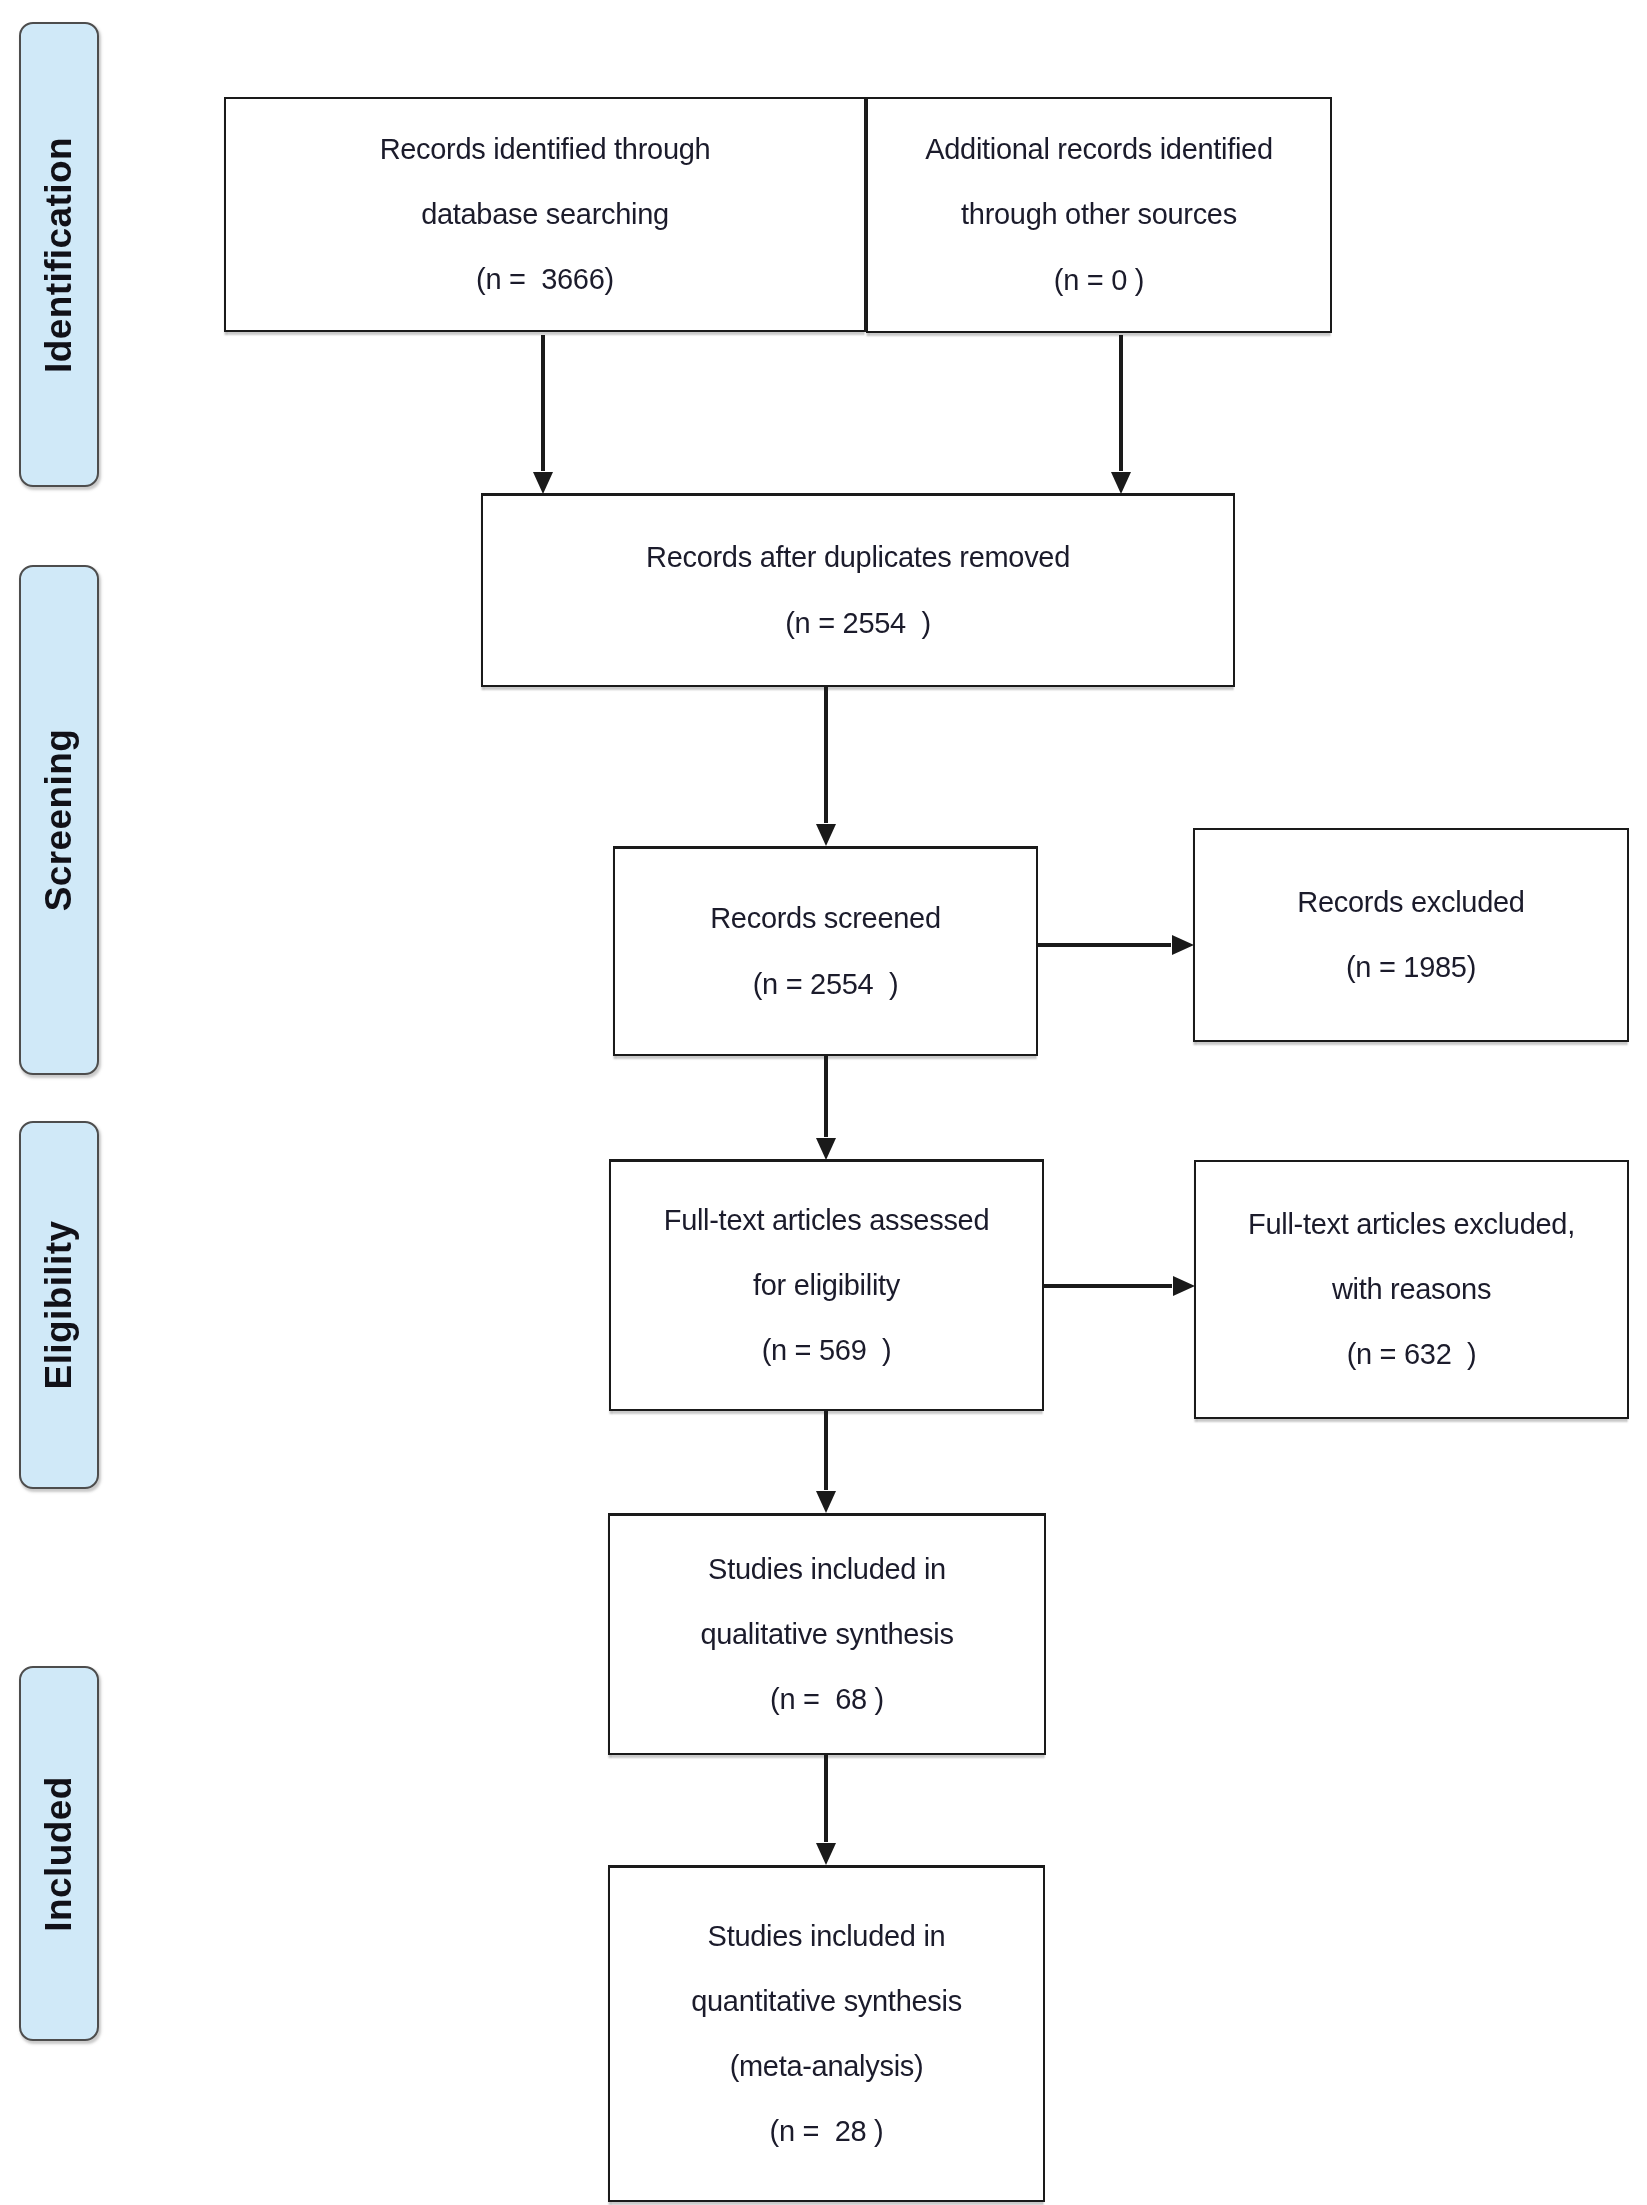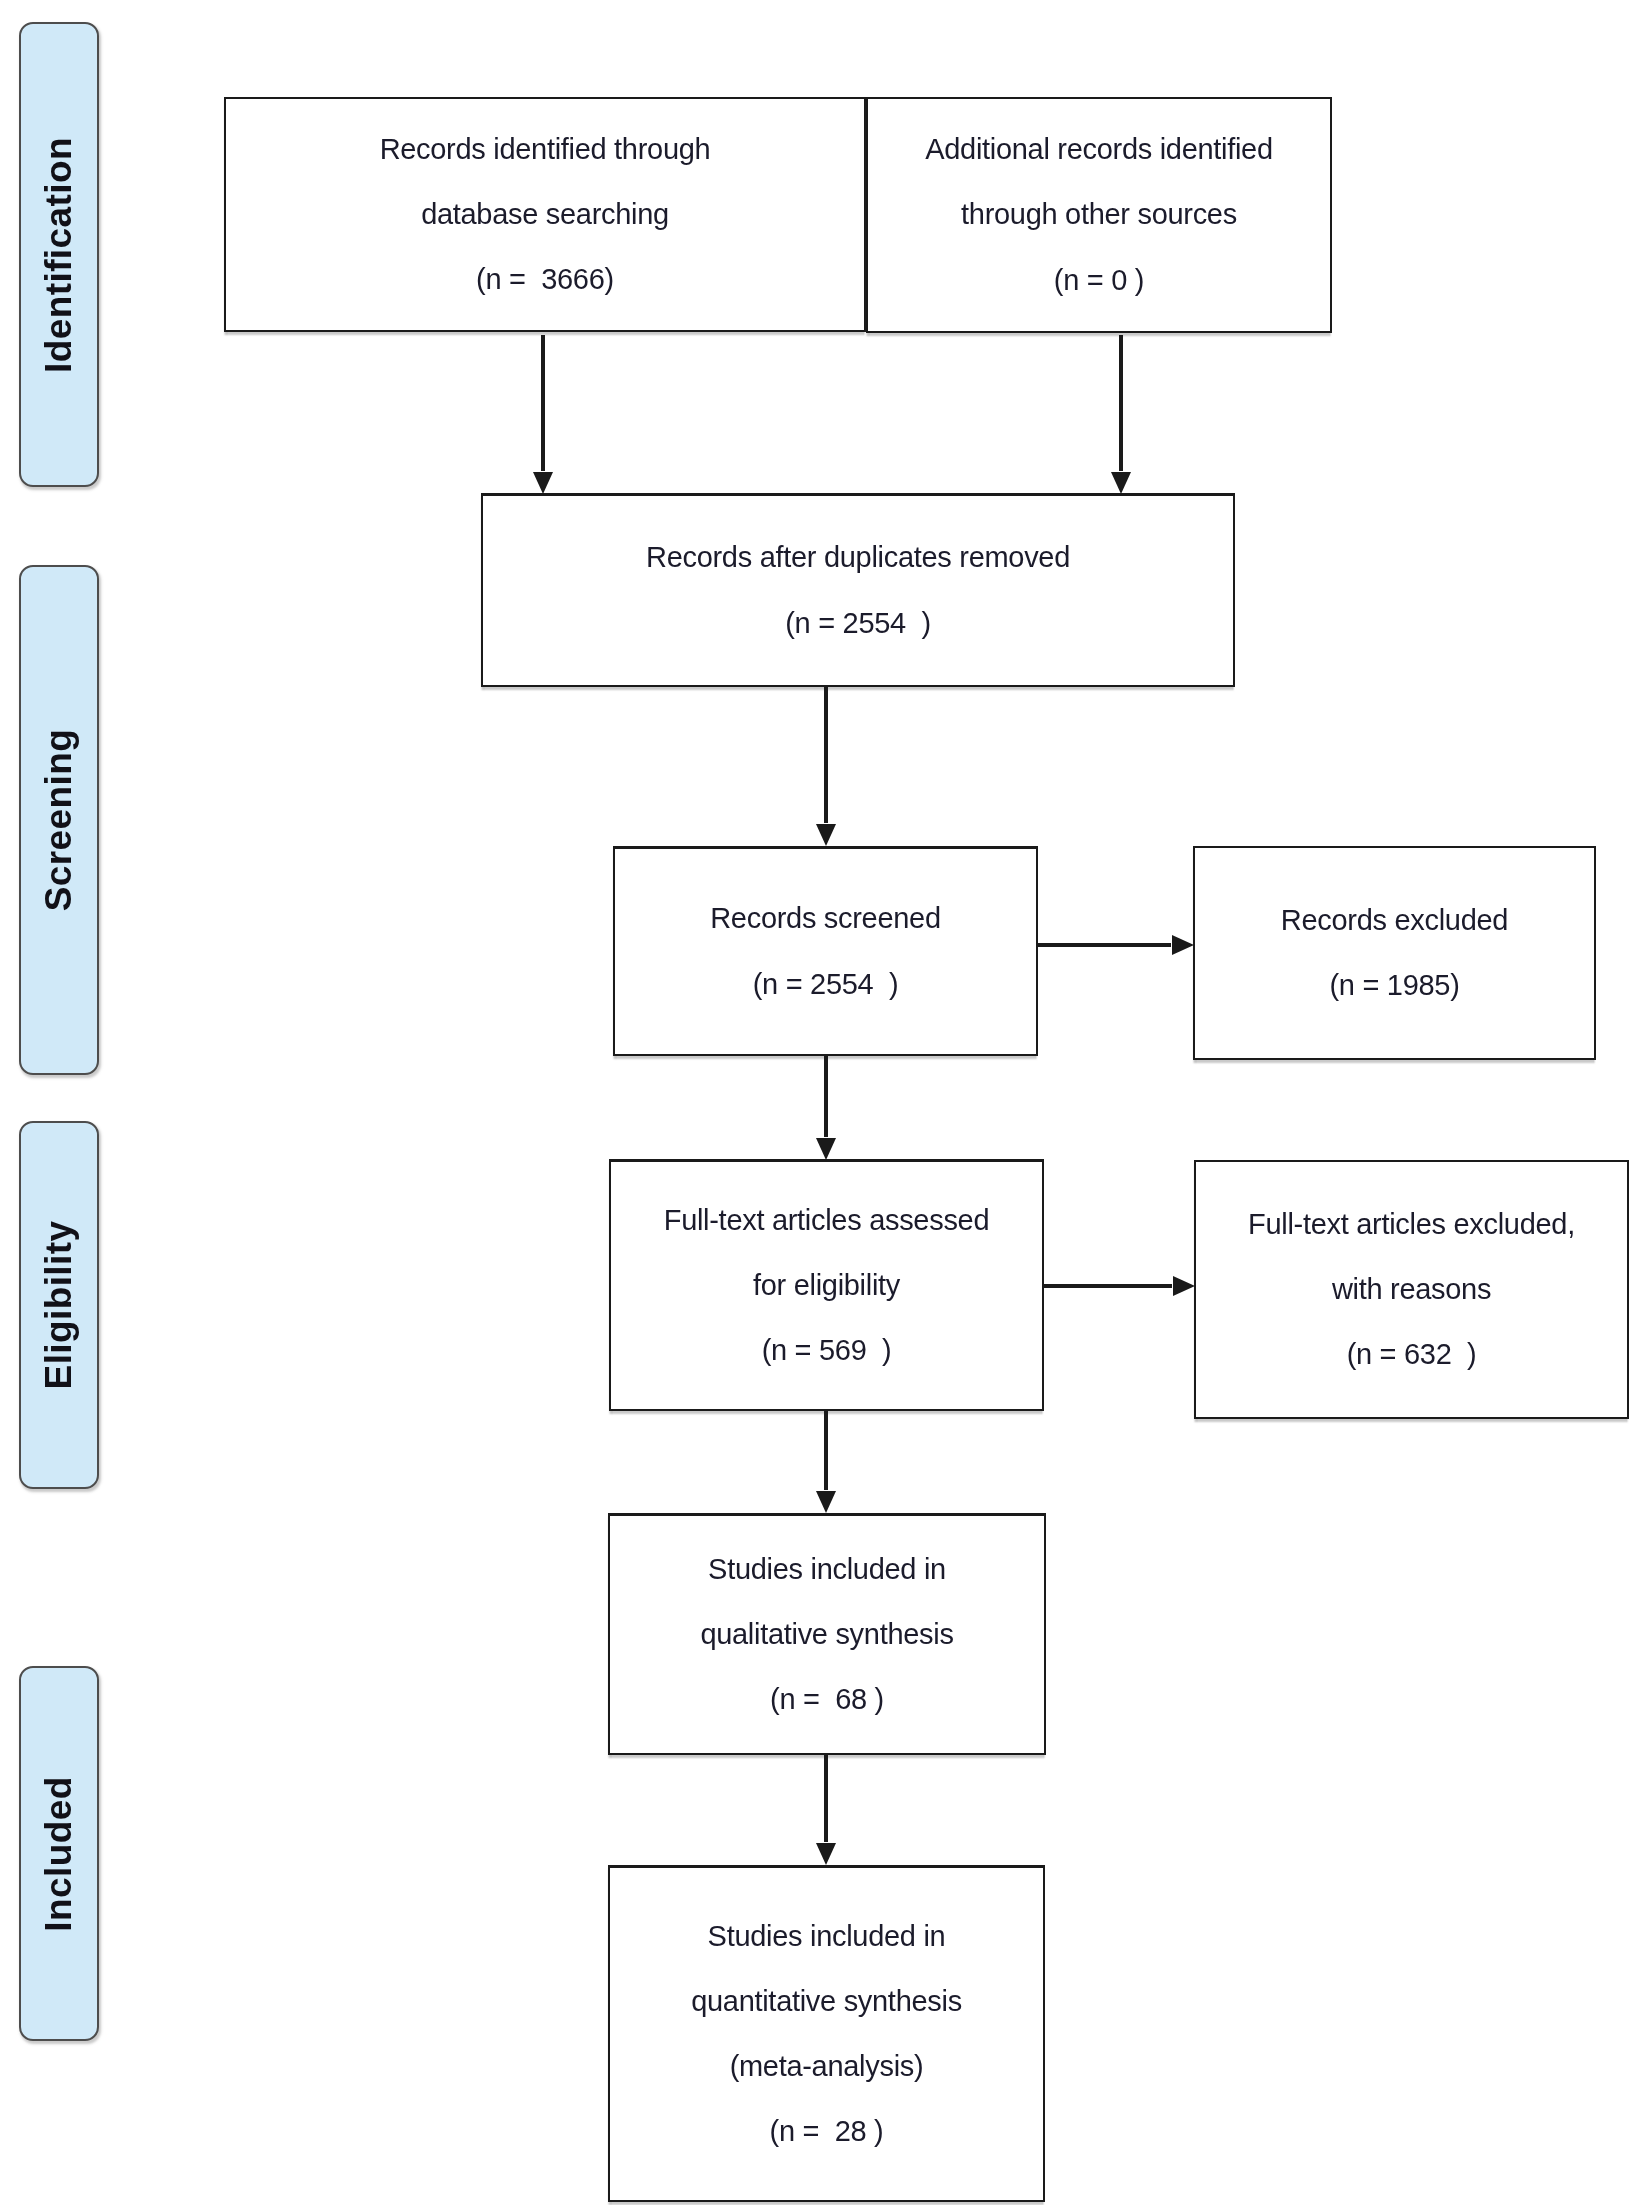--- a/index.html
+++ b/index.html
@@ -59,21 +59,21 @@
     white-space: pre-wrap;
     font-size: 29px;
     line-height: 2.25;
     letter-spacing: -0.3px;
     color: #1b1b2b;
   }
   #b1 { left: 224px;  top: 97px;  width: 642px; height: 235px; }
   #b2 { left: 866px;  top: 97px;  width: 466px; height: 236px; }
   #b3 { left: 481px;  top: 493px;  width: 754px; height: 194px; border-top-width: 3.5px; }
   #b4 { left: 613px;  top: 846px;  width: 425px; height: 210px; border-top-width: 3.5px; }
-  #b5 { left: 1193px; top: 846px;  width: 403px; height: 214px; }
+  #b5 { left: 1193px; top: 828px;  width: 436px; height: 214px; }
   #b6 { left: 609px;  top: 1159px; width: 435px; height: 252px; border-top-width: 3.5px; }
   #b7 { left: 1194px; top: 1160px; width: 435px; height: 259px; }
   #b8 { left: 608px;  top: 1513px; width: 438px; height: 242px; border-top-width: 3.5px; }
   #b9 { left: 608px;  top: 1865px; width: 437px; height: 337px; border-top-width: 3.5px; }
 
   
   .arrow-v {
     position: absolute;
     width: 3.5px;
     background: #1a1a1a;

